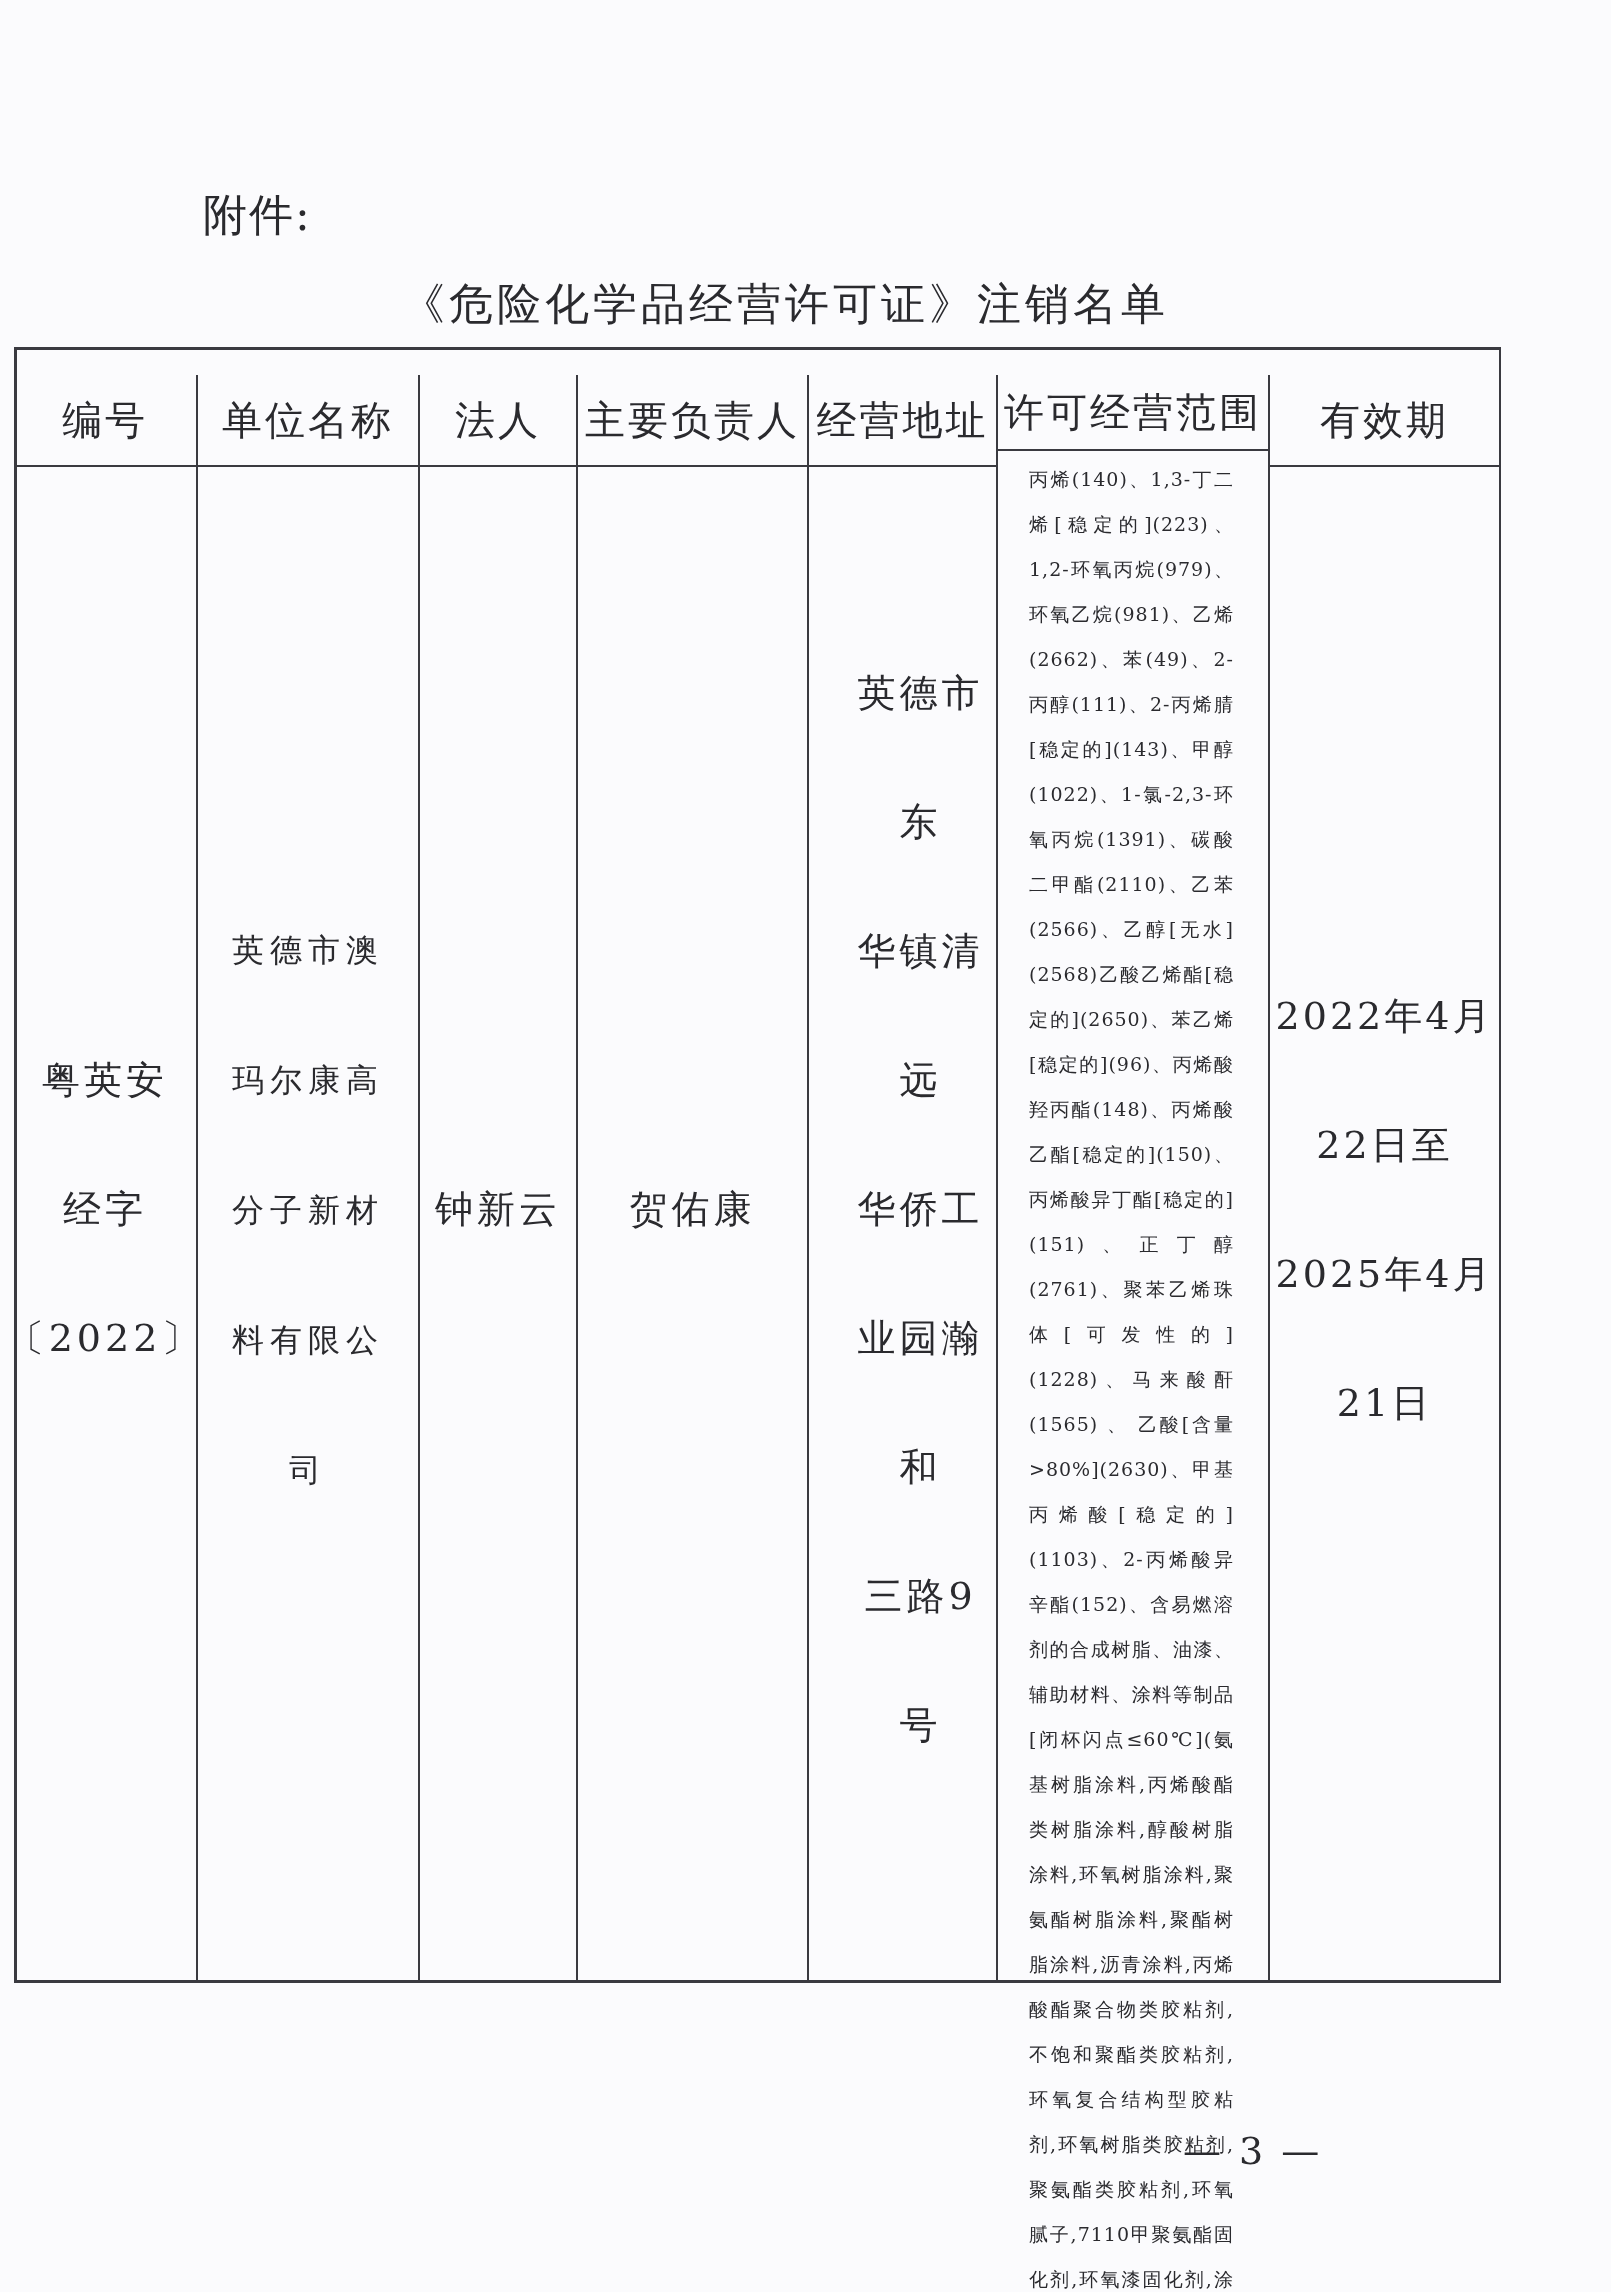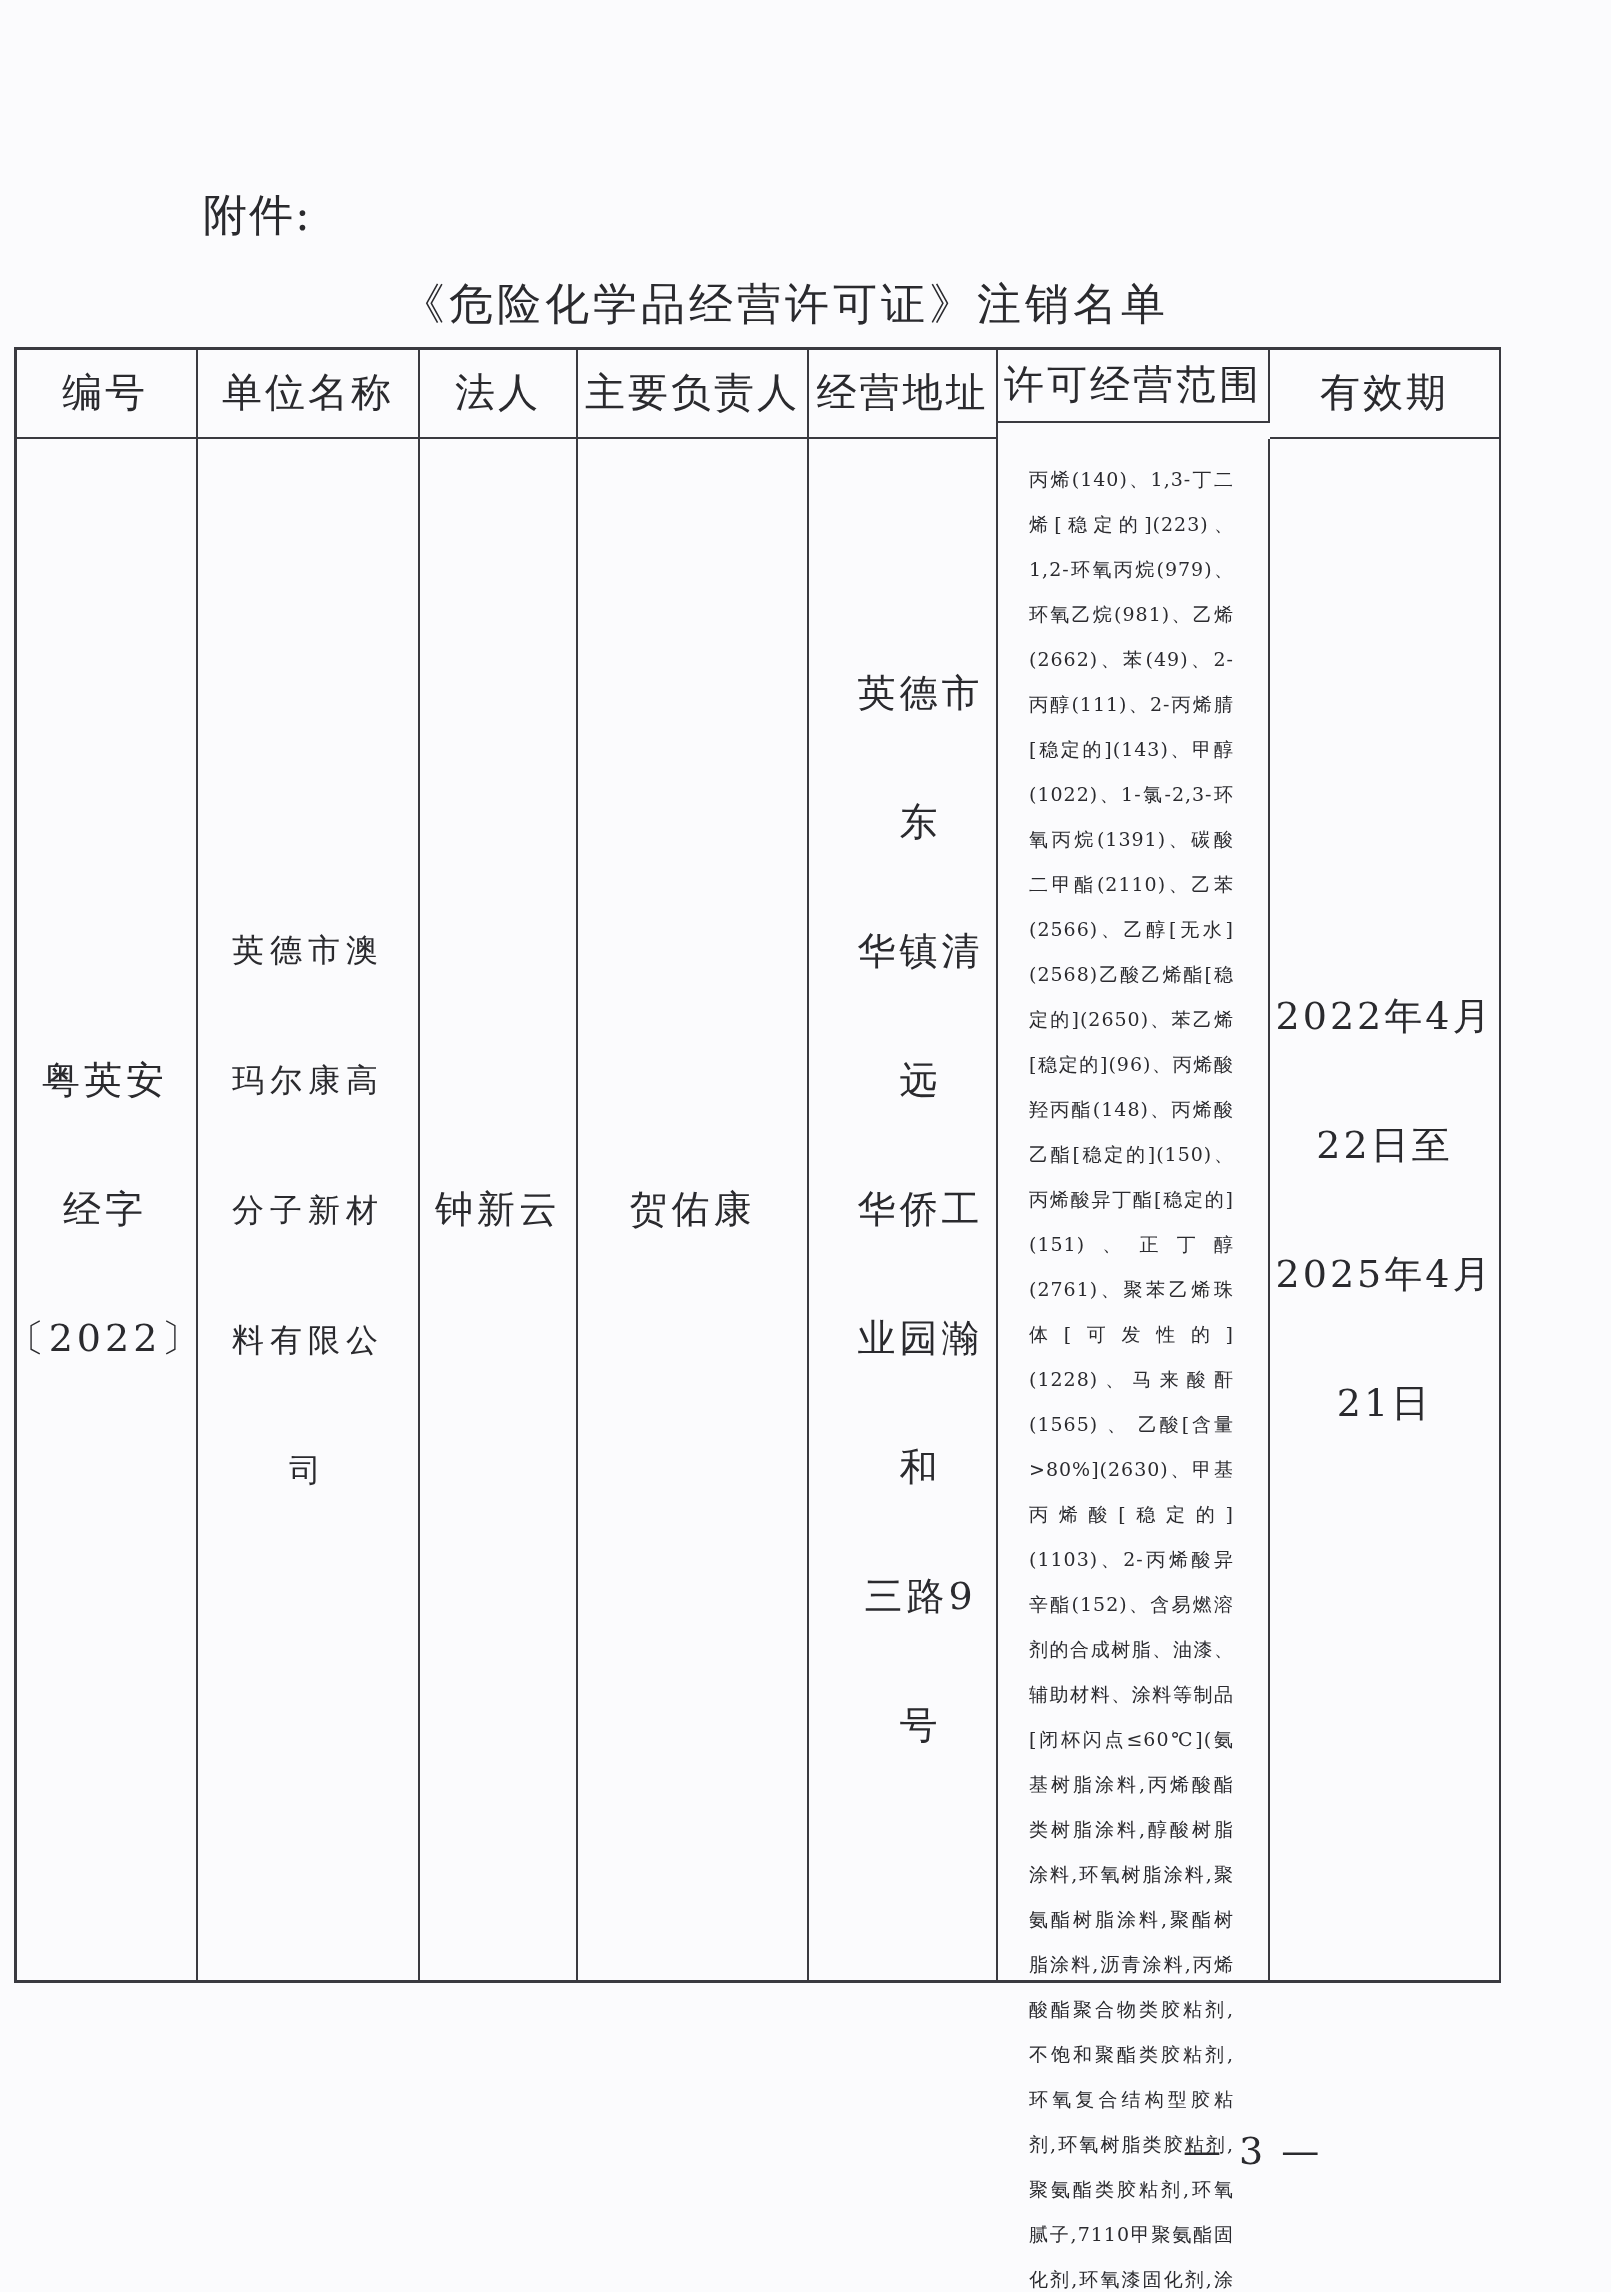--- a/index.html
+++ b/index.html
@@ -8,21 +8,21 @@
       background: #fbfbfd;
       font-family: "DejaVu Serif", "Liberation Serif", serif;
       color: #2a2a2e;
       overflow: hidden;
     }
     .attach { position: absolute; left: 203px; top: 186px; font-size: 44px; letter-spacing: 2px; }
     .title { position: absolute; left: 401px; top: 275px; font-size: 44px; letter-spacing: 4px; white-space: nowrap; }
     .cell { position: absolute; box-sizing: border-box; border-right: 2px solid #3a3a40; border-bottom: 2px solid #3a3a40; display: flex; align-items: center; justify-content: center; }
     .frame { position: absolute; left: 14px; top: 347px; width: 1487px; height: 1636px; box-sizing: border-box; border-top: 3px solid #3a3a40; border-left: 3px solid #3a3a40; border-right: 2px solid #3a3a40; border-bottom: 3px solid #3a3a40; pointer-events: none; }
 
-    .hdr { font-size: 40px; letter-spacing: 3px; }
+    .hdr { font-size: 40px; letter-spacing: 3px; margin-top: 28px; }
     .vtext { font-size: 38px; line-height: 129px; text-align: center; letter-spacing: 4px; }
     .namecol { font-size: 32px; line-height: 130px; text-align: center; letter-spacing: 6px; }
     .addrcol { font-size: 38px; line-height: 129px; text-align: center; letter-spacing: 4px; padding-left: 36px; }
     .datecol { font-size: 38px; line-height: 129px; text-align: center; letter-spacing: 3px; }
     .single { font-size: 38px; letter-spacing: 4px; }
     .scope {
       font-size: 19px; line-height: 45px; text-align: justify; text-align-last: left;
       padding: 0 18px 0 15px; align-items: flex-start; justify-content: flex-start;
       letter-spacing: 1px;
     }

